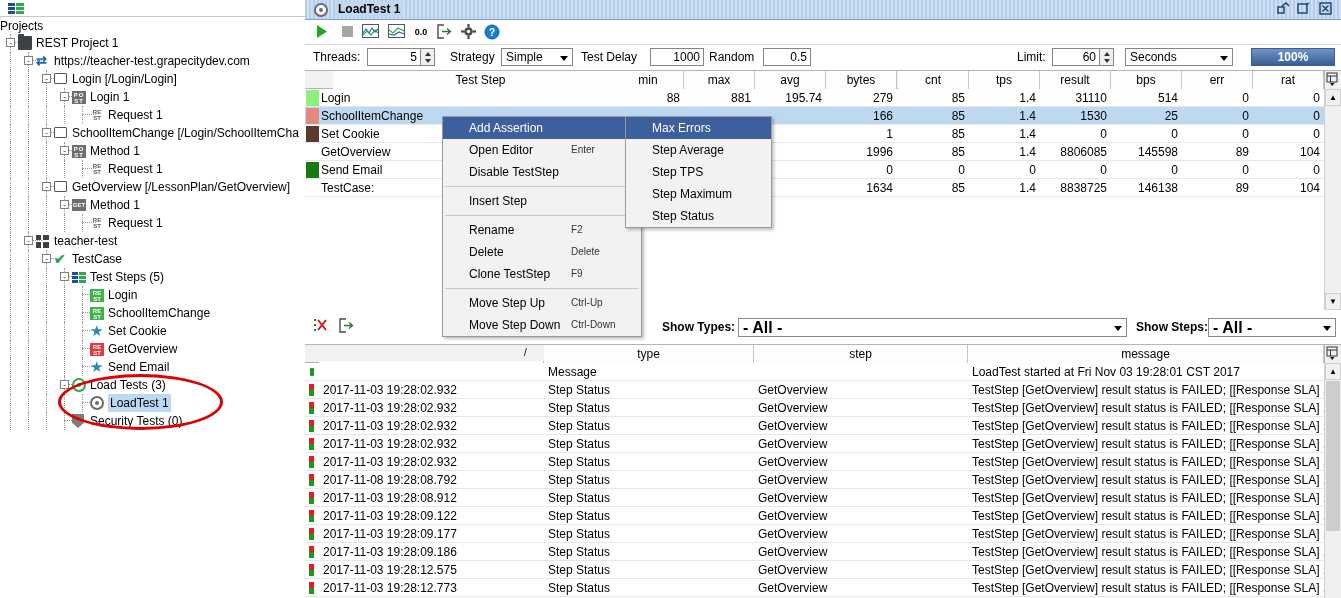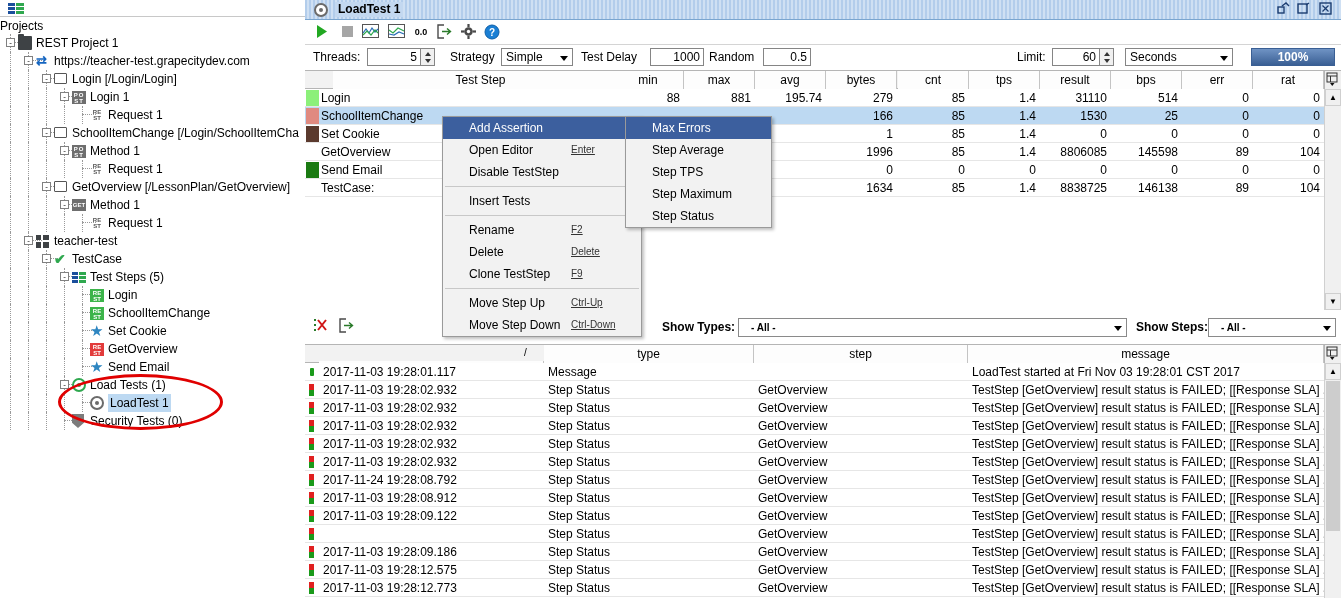--- a/index.html
+++ b/index.html
@@ -228,35 +228,35 @@
   }
 
   
   .cmenu {
     position: absolute; background: #f2f2f2; border: 1px solid #9a9a9a;
     box-shadow: 2px 2px 3px rgba(0,0,0,.25); z-index: 50;
   }
   .mi { position: relative; height: 22px; line-height: 22px; font-size: 12px; white-space: nowrap; }
   .mi.hi { background: #3c5f9e; color: #fff; }
   .mi .mtxt { position: absolute; left: 26px; }
-  .mi .msc { position: absolute; font-size: 10px; color: #333; text-decoration: underline; }
+  .mi .msc { position: absolute; font-size: 10px; color: #333; }
   .mi .marr {
     position: absolute; right: 8px; top: 7px; width: 0; height: 0;
     border-top: 4px solid transparent; border-bottom: 4px solid transparent;
     border-left: 5px solid #000;
   }
   .mi.hi .marr { border-left-color: #fff; }
   .msep { height: 1px; background: #c8c8c8; margin: 3px 2px; }
 
   
   #filters { position: absolute; left: 0; top: 312px; width: 1036px; height: 30px; background:#fff;font-weight:bold; }
   .fbtn { position: absolute; top: 6px; width: 18px; height: 17px; text-align: center; }
   .fcombo {
     position: absolute; top: 6px; height: 19px; border: 1px solid #8a8a8a;
-    background: #fff; font-size: 10px; line-height: 17px; padding-left: 12px;
+    background: #fff; font-size: 16px; line-height: 17px; padding-left: 4px;
   }
   .fcombo .arr {
     position: absolute; right: 4px; top: 7px; width: 0; height: 0;
     border-left: 4px solid transparent; border-right: 4px solid transparent;
     border-top: 5px solid #000;
   }
 
   
   #log { position: absolute; left: 0; top: 344px; width: 1036px; height: 254px; }
   .lrow { position: absolute; left: 0; width: 1019px; height: 18px; border-bottom: 1px solid #e6e6e6; }
@@ -509,21 +509,21 @@
         <div class="tn">
           <span class="dots" style="left:10px"></span>
           <span class="dots" style="left:28px"></span>
           <span class="dots" style="left:46px"></span>
           <span class="dots" style="left:64px"></span>
           <span class="hdot" style="left:64px;width:14px"></span>
           <span class="exp" style="left: 60px;">-</span>
           <span style="position:absolute;left:72px">
             <span class="ic ic-load ic-load-green"></span>
           </span>
-          <span class="lbl" style="left:90px">Load Tests (1)</span>
+          <span class="lbl" style="left:90px">Load Tests (3)</span>
         </div>
         <div class="tn">
           <span class="dots" style="left:10px"></span>
           <span class="dots" style="left:28px"></span>
           <span class="dots" style="left:46px"></span>
           <span class="dots" style="left:64px"></span>
           <span class="dots" style="left:82px"></span>
           <span class="hdot" style="left:82px;width:14px"></span>
           <span style="position:absolute;left:90px">
             <span class="ic ic-load"></span>
@@ -760,21 +760,21 @@
         </div>
         <div class="mi">
           <span class="mtxt">Open Editor</span>
           <span class="msc" style="left:128px">Enter</span>
         </div>
         <div class="mi">
           <span class="mtxt">Disable TestStep</span>
         </div>
         <div class="msep"></div>
         <div class="mi">
-          <span class="mtxt">Insert Tests</span>
+          <span class="mtxt">Insert Step</span>
           <span class="marr"></span>
         </div>
         <div class="msep"></div>
         <div class="mi">
           <span class="mtxt">Rename</span>
           <span class="msc" style="left:128px">F2</span>
         </div>
         <div class="mi">
           <span class="mtxt">Delete</span>
           <span class="msc" style="left:128px">Delete</span>
@@ -854,21 +854,20 @@
               <rect x="2" y="2" width="10" height="9" fill="none" stroke="#333"></rect>
               <path d="M2 5 H12 M5.5 5 V11" stroke="#333"></path>
               <path d="M5 12 L9.5 12 L7.25 15 Z" fill="#111"></path>
             </svg>
         </div>
       </div>
       <div class="grid-body">
         <div id="log-rows">
             <div class="lrow" style="top: 0px;">
               <span class="lico msg"></span>
-              <span class="lcell txt" style="left:14px;width:225px">2017-11-03 19:28:01.117</span>
               <span class="lcell txt" style="left:239px;width:210px">Message</span>
               <span class="lcell txt" style="left:663px;width:356px">LoadTest started at Fri Nov 03 19:28:01 CST 2017</span>
             </div>
             <div class="lrow" style="top: 18px;">
               <span class="lico err"></span>
               <span class="lcell txt" style="left:14px;width:225px">2017-11-03 19:28:02.932</span>
               <span class="lcell txt" style="left:239px;width:210px">Step Status</span>
               <span class="lcell txt" style="left:449px;width:214px">GetOverview</span>
               <span class="lcell txt" style="left:663px;width:356px">TestStep [GetOverview] result status is FAILED; [[Response SLA] ...</span>
             </div>
@@ -895,41 +894,42 @@
             </div>
             <div class="lrow" style="top: 90px;">
               <span class="lico err"></span>
               <span class="lcell txt" style="left:14px;width:225px">2017-11-03 19:28:02.932</span>
               <span class="lcell txt" style="left:239px;width:210px">Step Status</span>
               <span class="lcell txt" style="left:449px;width:214px">GetOverview</span>
               <span class="lcell txt" style="left:663px;width:356px">TestStep [GetOverview] result status is FAILED; [[Response SLA] ...</span>
             </div>
             <div class="lrow" style="top: 108px;">
               <span class="lico err"></span>
-              <span class="lcell txt" style="left:14px;width:225px">2017-11-24 19:28:08.792</span>
+              <span class="lcell txt" style="left:14px;width:225px">2017-11-08 19:28:08.792</span>
               <span class="lcell txt" style="left:239px;width:210px">Step Status</span>
               <span class="lcell txt" style="left:449px;width:214px">GetOverview</span>
               <span class="lcell txt" style="left:663px;width:356px">TestStep [GetOverview] result status is FAILED; [[Response SLA] ...</span>
             </div>
             <div class="lrow" style="top: 126px;">
               <span class="lico err"></span>
               <span class="lcell txt" style="left:14px;width:225px">2017-11-03 19:28:08.912</span>
               <span class="lcell txt" style="left:239px;width:210px">Step Status</span>
               <span class="lcell txt" style="left:449px;width:214px">GetOverview</span>
               <span class="lcell txt" style="left:663px;width:356px">TestStep [GetOverview] result status is FAILED; [[Response SLA] ...</span>
             </div>
             <div class="lrow" style="top: 144px;">
               <span class="lico err"></span>
               <span class="lcell txt" style="left:14px;width:225px">2017-11-03 19:28:09.122</span>
               <span class="lcell txt" style="left:239px;width:210px">Step Status</span>
               <span class="lcell txt" style="left:449px;width:214px">GetOverview</span>
               <span class="lcell txt" style="left:663px;width:356px">TestStep [GetOverview] result status is FAILED; [[Response SLA] ...</span>
             </div>
             <div class="lrow" style="top: 162px;">
               <span class="lico err"></span>
+              <span class="lcell txt" style="left:14px;width:225px">2017-11-03 19:28:09.177</span>
               <span class="lcell txt" style="left:239px;width:210px">Step Status</span>
               <span class="lcell txt" style="left:449px;width:214px">GetOverview</span>
               <span class="lcell txt" style="left:663px;width:356px">TestStep [GetOverview] result status is FAILED; [[Response SLA] ...</span>
             </div>
             <div class="lrow" style="top: 180px;">
               <span class="lico err"></span>
               <span class="lcell txt" style="left:14px;width:225px">2017-11-03 19:28:09.186</span>
               <span class="lcell txt" style="left:239px;width:210px">Step Status</span>
               <span class="lcell txt" style="left:449px;width:214px">GetOverview</span>
               <span class="lcell txt" style="left:663px;width:356px">TestStep [GetOverview] result status is FAILED; [[Response SLA] ...</span>

